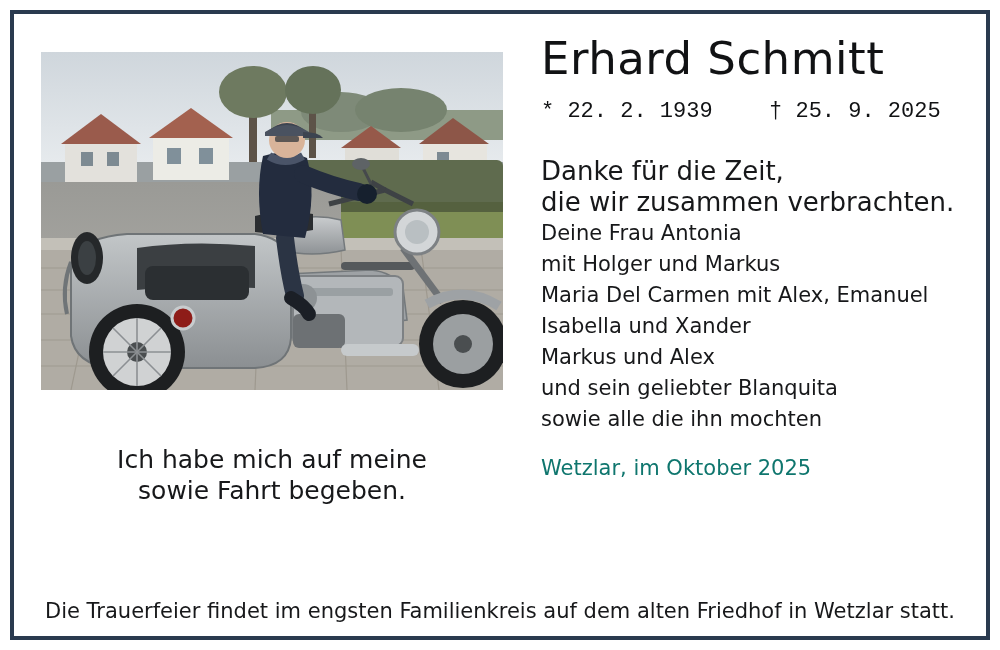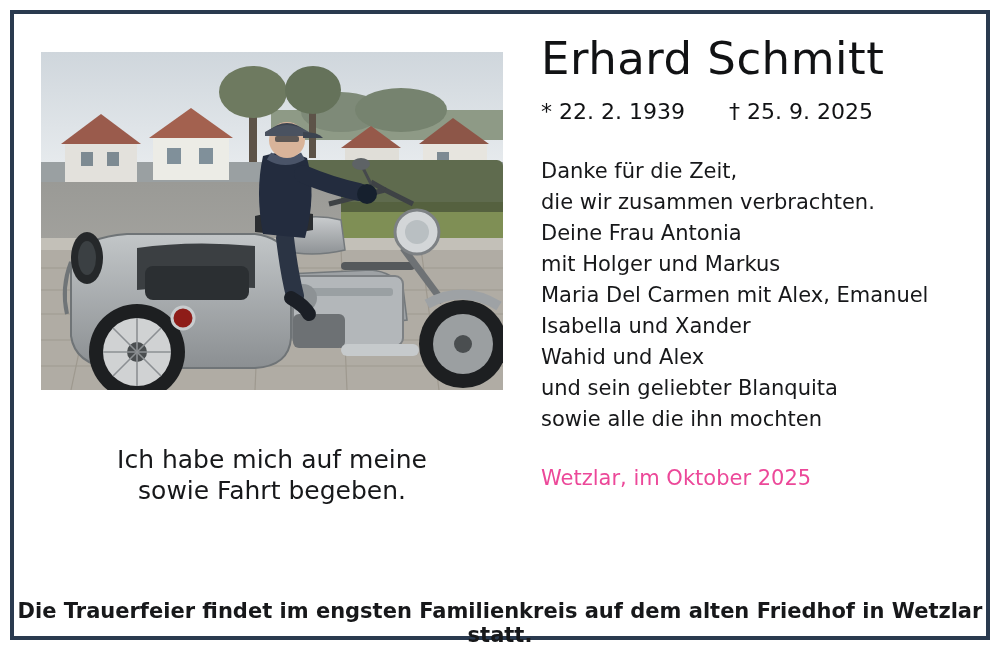--- a/index.html
+++ b/index.html
@@ -73,51 +73,51 @@
     letter-spacing: 0.5px;
     color: #111214;
     font-weight: 400;
     white-space: nowrap;
   }
   .dates {
     margin-top: 12px;
     font-size: 22px;
     color: #111214;
     white-space: nowrap;
+    font-family: Liberation Mono, monospace;
   }
   .dates .sep { display: inline-block; width: 30px; }
 
   .verse {
     margin-top: 32px;
-    font-size: 21px;
+    font-size: 26px;
     line-height: 31px;
     color: #17181a;
   }
   .family {
     font-size: 21px;
     line-height: 31px;
     color: #17181a;
   }
   .place {
-    margin-top: 28px;
+    margin-top: 18px;
     font-size: 21px;
     line-height: 31px;
-    color: #ec4899;
+    color: #0f766e;
   }
 
   
   .footer-line {
     position: absolute;
     left: 0;
     right: 0;
     top: 585px;
     text-align: center;
     font-size: 21px;
     color: #17181a;
-    font-weight: bold;
   }
 </style>
 </head>
 <body>
 
 <div class="notice-frame">
   <div class="inner">
 
     <div class="photo">
       <svg viewBox="0 0 462 338" xmlns="http://www.w3.org/2000/svg" aria-hidden="true">
@@ -285,21 +285,21 @@
       <div class="verse">
         <div>Danke für die Zeit,</div>
         <div>die wir zusammen verbrachten.</div>
       </div>
 
       <div class="family">
         <div>Deine Frau Antonia</div>
         <div>mit Holger und Markus</div>
         <div>Maria Del Carmen mit Alex, Emanuel</div>
         <div>Isabella und Xander</div>
-        <div>Wahid und Alex</div>
+        <div>Markus und Alex</div>
         <div>und sein geliebter Blanquita</div>
         <div>sowie alle die ihn mochten</div>
       </div>
 
       <div class="place">Wetzlar, im Oktober 2025</div>
     </div>
 
     <div class="footer-line">Die Trauerfeier findet im engsten Familienkreis auf dem alten Friedhof in Wetzlar statt.</div>
 
   </div>

